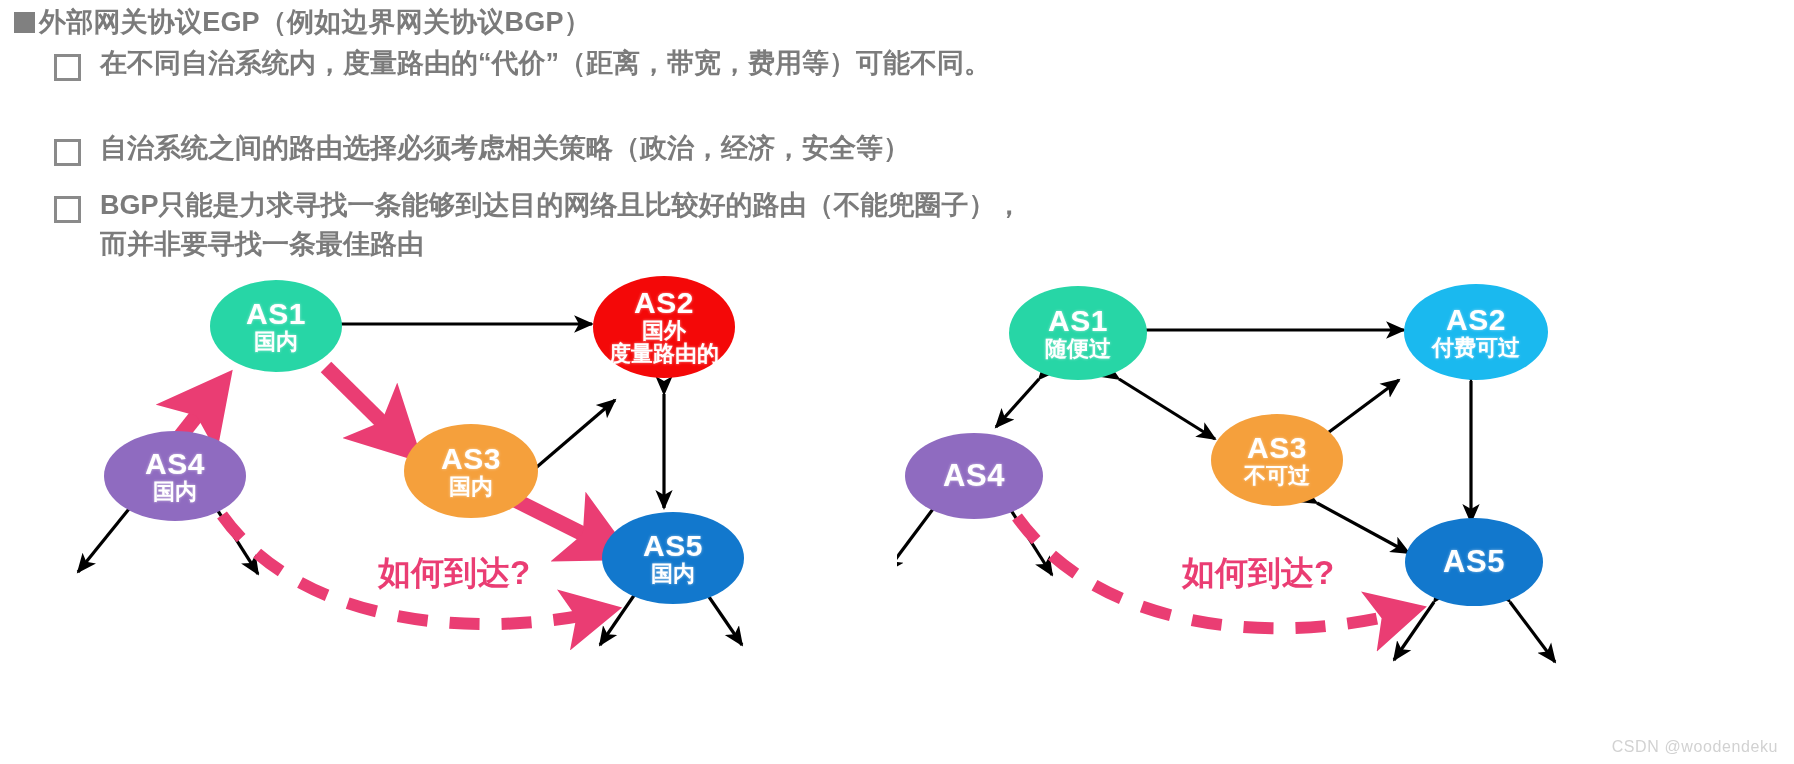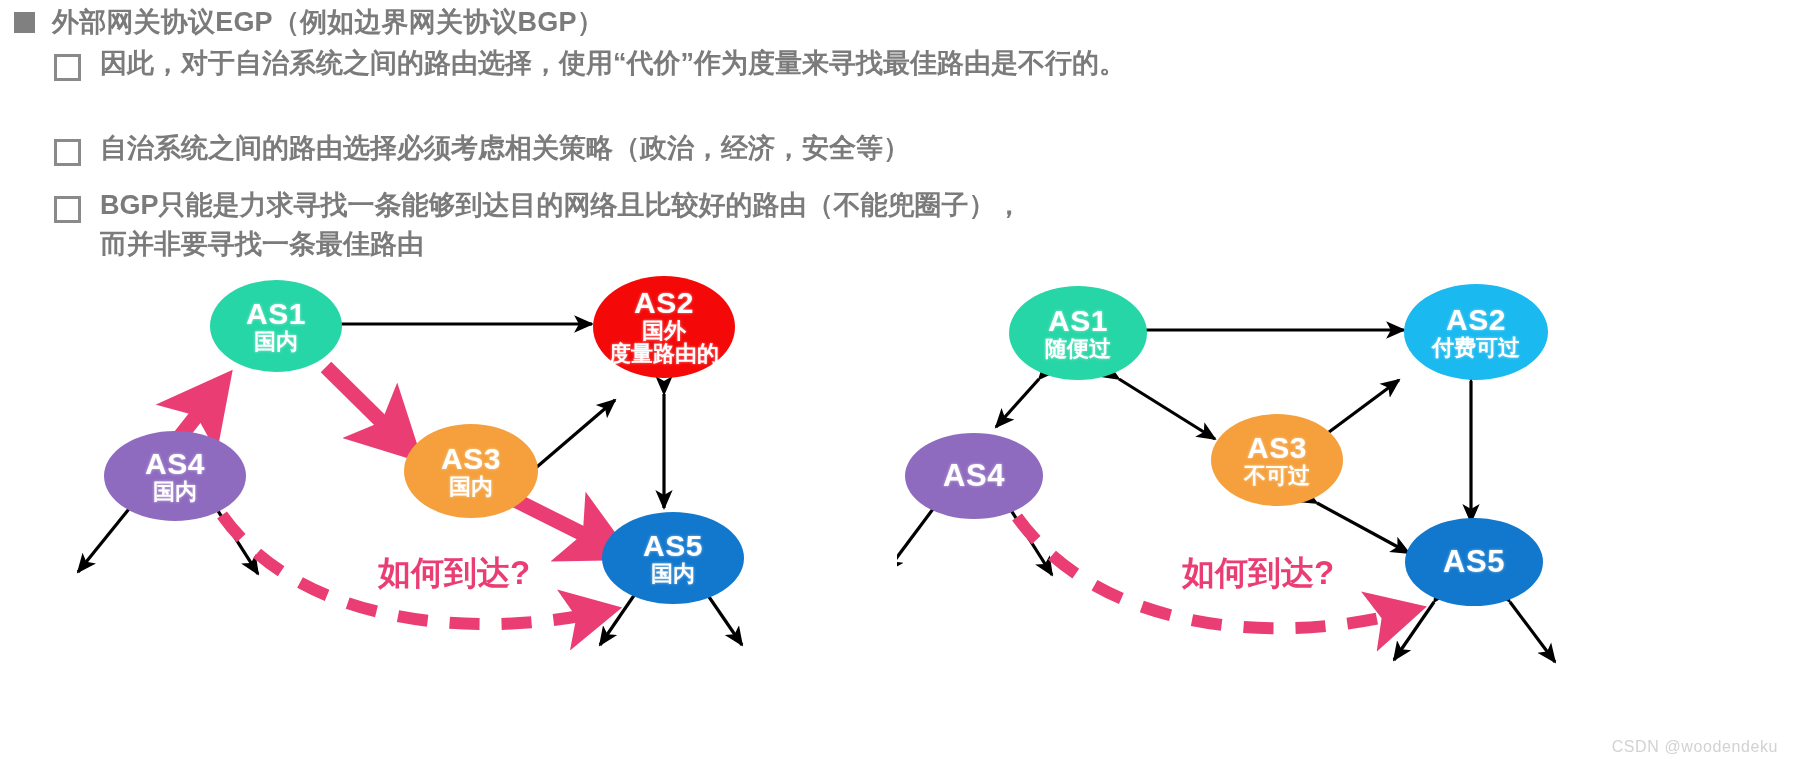--- a/index.html
+++ b/index.html
@@ -12,21 +12,21 @@
     overflow: hidden;
     position: relative;
   }
 
   
   .slide-text { position: absolute; left: 0; top: 0; width: 1794px; }
 
   .lvl1 {
     position: absolute;
     left: 14px; top: 4px;
-    display: flex; align-items: flex-start; gap: 17px;
+    display: flex; align-items: flex-start; gap: 4px;
   }
   .marker-square {
     width: 21px; height: 21px;
     background: #808080;
     margin-top: 8px;
     flex: none;
   }
   .lvl1-text {
     font-size: 27px; font-weight: bold; color: #7b7b7b;
     letter-spacing: 0.2px;
@@ -103,21 +103,21 @@
 <div class="slide-text">
 
   <div class="lvl1">
     <div class="marker-square"></div>
     <div class="lvl1-text">外部网关协议EGP（例如边界网关协议BGP）</div>
   </div>
 
   <div class="lvl2" id="b1">
     <div class="marker-hollow"></div>
     <div class="lvl2-text">
-      <div>因此，对于自治系统之间的路由选择，使用“代价”作为度量来寻找最佳路由是不行的。</div>
+      <div>在不同自治系统内，度量路由的“代价”（距离，带宽，费用等）可能不同。</div>
     </div>
   </div>
 
   <div class="lvl2" id="b2">
     <div class="marker-hollow"></div>
     <div class="lvl2-text">
       <div>自治系统之间的路由选择必须考虑相关策略（政治，经济，安全等）</div>
     </div>
   </div>
 

